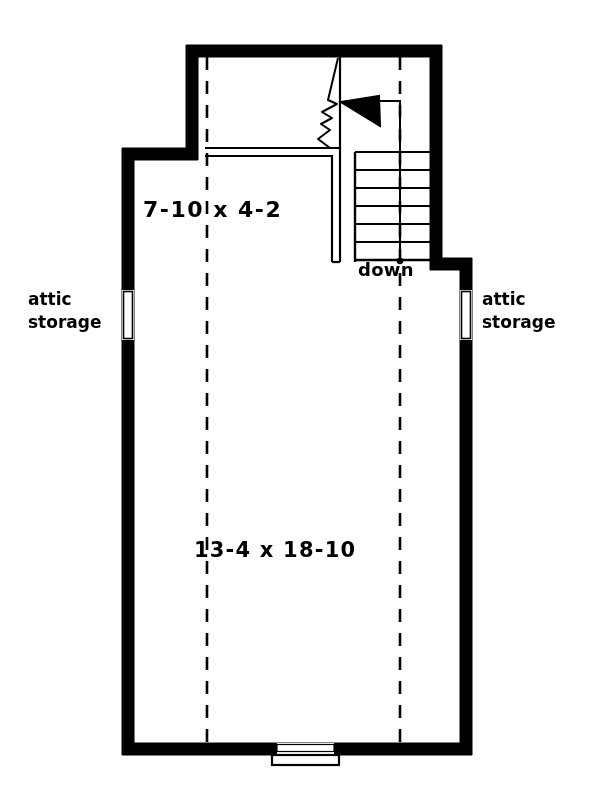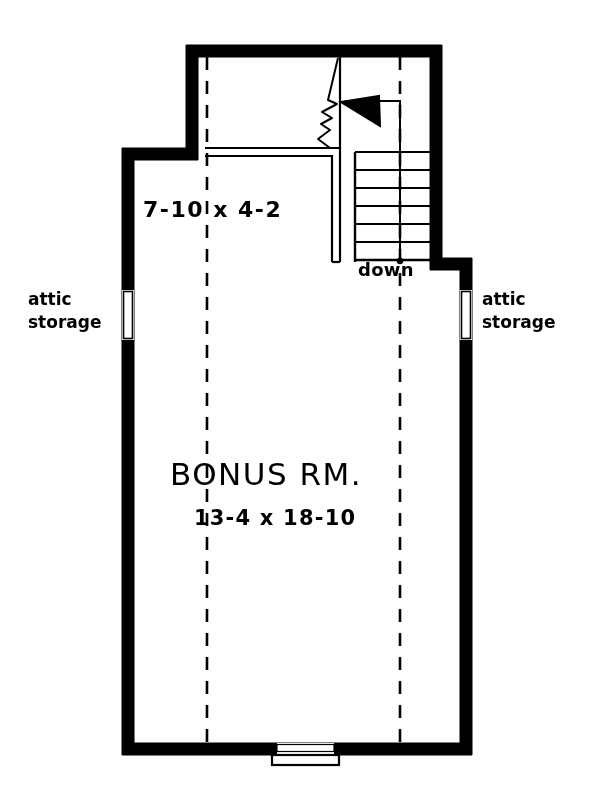--- a/index.html
+++ b/index.html
@@ -37,20 +37,21 @@
   }
   .room-title {
     font-size: 31px;
     font-weight: 400;
     letter-spacing: 1.5px;
   }
   .room-dims {
     font-size: 21px;
     font-weight: bold;
     letter-spacing: 1.2px;
+    margin-top: 32px;
   }
   .small-dims {
     font-size: 22px;
     font-weight: bold;
     letter-spacing: 1.5px;
   }
   .storage-label {
     font-size: 17px;
     font-weight: bold;
     line-height: 1.35;
@@ -178,17 +179,16 @@
   <div class="plan-label storage-label" style="left:28px; top:288px; width:92px;">
     <div>attic</div>
     <div>storage</div>
   </div>
 
   <div class="plan-label storage-label" style="left:482px; top:288px; width:92px;">
     <div>attic</div>
     <div>storage</div>
   </div>
 
-  <div class="plan-label room-title" style="left:170px; top:456px;">BONUS RM.</div>
 
   <div class="plan-label room-dims" style="left:194px; top:506px;">13-4 x 18-10</div>
 
 </div>
 
 </body></html>

